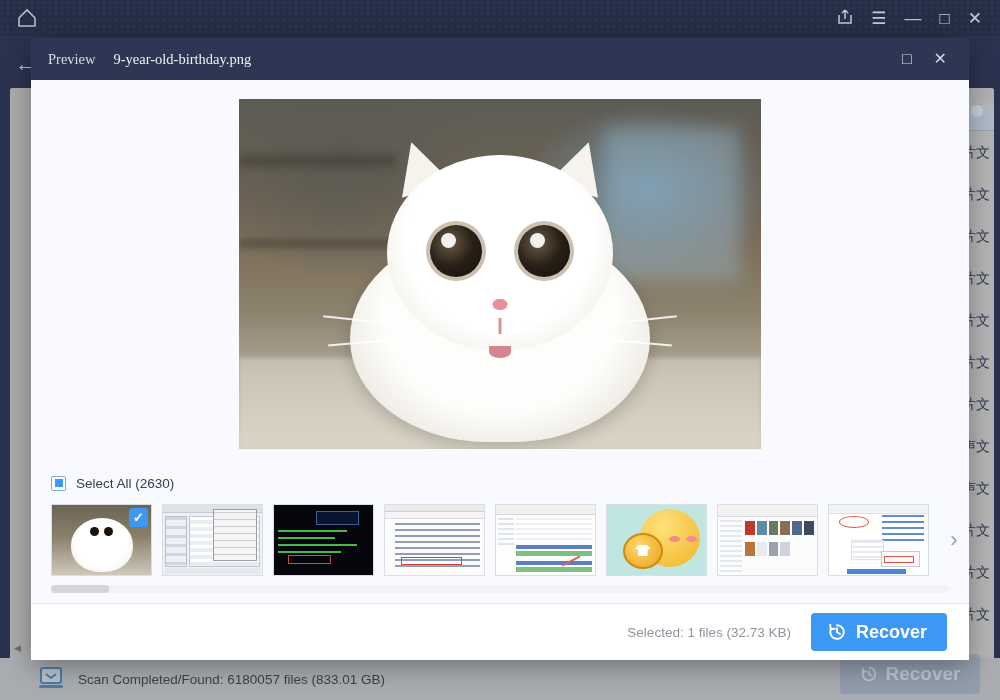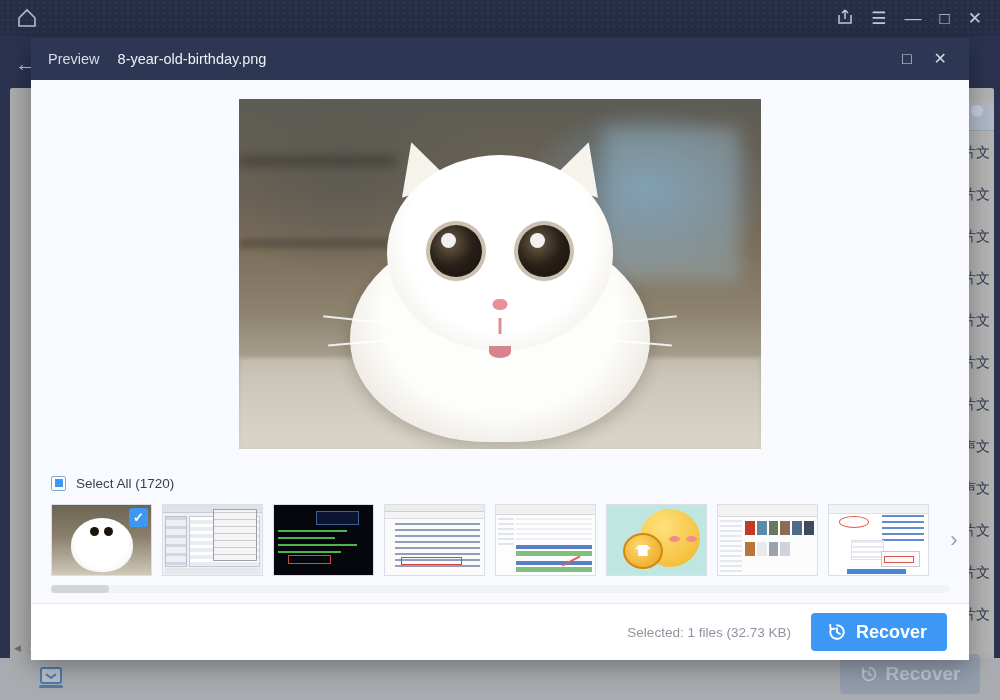--- a/index.html
+++ b/index.html
@@ -175,20 +175,21 @@
     flex-direction: column;
     overflow: hidden;
   }
 
   #dialog-titlebar {
     height: 42px;
     background: #2d3652;
     display: flex;
     align-items: center;
     flex: 0 0 42px;
+    font-family: Liberation Serif, serif;
   }
   #dialog-titlebar .pv-label {
     margin-left: 17px;
     color: #d8dce6;
     font-size: 14.5px;
   }
   #dialog-titlebar .pv-file {
     margin-left: 18px;
     color: #eef1f6;
     font-size: 14.5px;
@@ -673,37 +674,38 @@
   </div>
 
   <div id="app-statusbar">
     <span class="mon-ico">
       <svg width="34" height="28" viewBox="0 0 34 28">
         <rect x="7" y="3" width="20" height="15" rx="2" fill="#b9c2cc" stroke="#4f7ba8" stroke-width="2"></rect>
         <path d="M12 9 L17 13 L22 9" fill="none" stroke="#4f7ba8" stroke-width="2"></path>
         <rect x="5" y="20" width="24" height="3" rx="1.5" fill="#4f7ba8"></rect>
       </svg>
     </span>
+    <span class="status-text">Scan Completed/Found: 6180057 files (833.01 GB)</span>
   </div>
 
   <div id="bg-recover-btn">
     <svg width="18" height="18" viewBox="0 0 20 20">
       <path d="M10 3 a7 7 0 1 1 -6.3 4" fill="none" stroke="rgba(235,240,248,.5)" stroke-width="2"></path>
       <path d="M3 3 L3.4 7.4 L7.8 7" fill="none" stroke="rgba(235,240,248,.5)" stroke-width="2"></path>
       <path d="M10 6 L10 10 L13 12" fill="none" stroke="rgba(235,240,248,.5)" stroke-width="2"></path>
     </svg>
     <span>Recover</span>
   </div>
 </div>
 
 <div id="preview-dialog">
 
   <div id="dialog-titlebar">
     <span class="pv-label">Preview</span>
-    <span class="pv-file">8-year-old-birthday.png</span>
+    <span class="pv-file">9-year-old-birthday.png</span>
     <div class="dlg-controls">
       <span>□</span>
       <span>✕</span>
     </div>
   </div>
 
   <div id="dialog-main">
 
     <div id="preview-stage">
       <div id="preview-photo">
@@ -729,21 +731,21 @@
         <div class="nose"></div>
         <div class="mouth"></div>
         <div class="lip"></div>
       </div>
     </div>
 
     <div id="selectall-row">
       <span class="cbx">
           <i></i>
         </span>
-      <span class="sa-label">Select All (1720)</span>
+      <span class="sa-label">Select All (2630)</span>
     </div>
 
     <div id="thumb-strip">
       <div class="thumb t-cat">
         <span class="mini-ear l"></span>
         <span class="mini-ear r"></span>
         <span class="mini-cat"></span>
         <span class="mini-eye l"></span>
         <span class="mini-eye r"></span>
         <span class="tick">✓</span>

